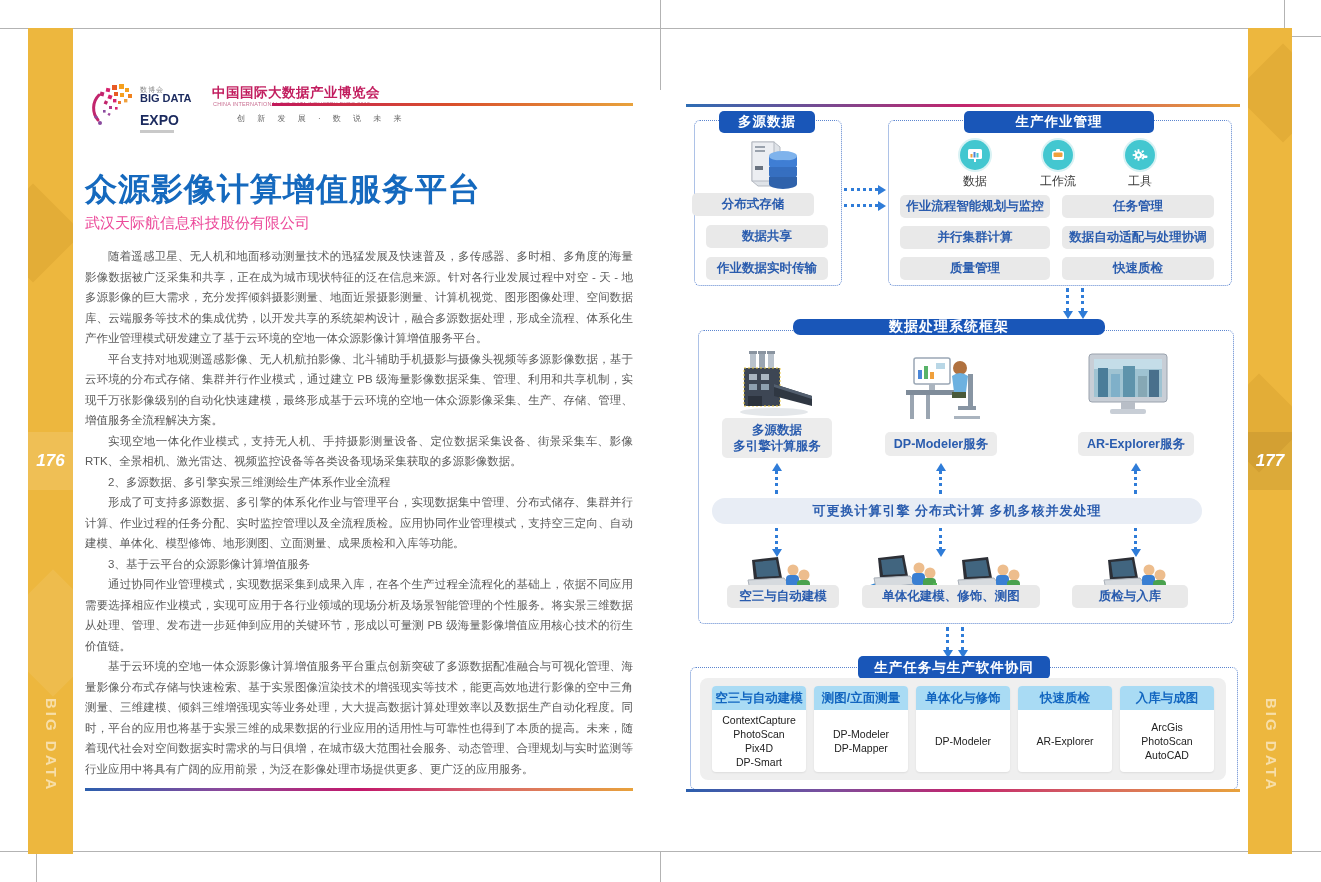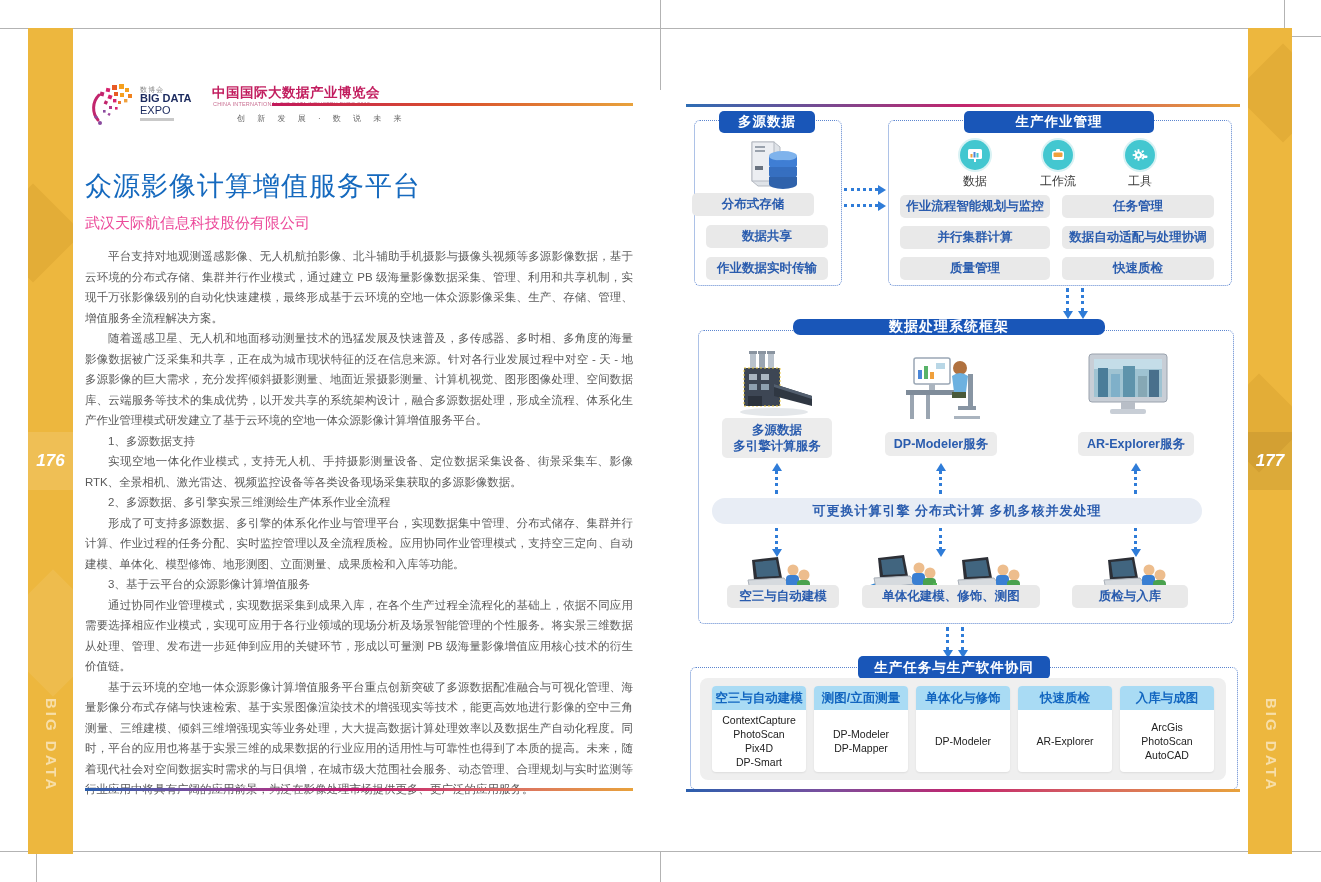--- a/index.html
+++ b/index.html
@@ -14,29 +14,29 @@
   
   .strip{position:absolute;top:28px;height:826px;background:#edb73e;overflow:hidden;}
   .strip .pat1{position:absolute;width:70px;height:70px;background:rgba(160,110,10,.12);transform:rotate(45deg);}
   .strip .pat2{position:absolute;width:90px;height:90px;background:rgba(255,255,255,.08);transform:rotate(45deg);}
   .page-tab{position:absolute;left:0;width:100%;height:58px;display:flex;align-items:center;justify-content:center;}
   .page-num{color:#ffffff;font-style:italic;font-weight:bold;font-size:17px;}
   .edge-label{position:absolute;transform:rotate(90deg);transform-origin:left top;
     color:rgba(255,255,255,.55);font-weight:bold;font-size:15px;letter-spacing:3px;white-space:nowrap;}
   
   .gline{position:absolute;height:3px;}
-  .headline{position:absolute;color:#1569be;font-weight:normal;font-size:27px;letter-spacing:1px;}
+  .headline{position:absolute;color:#1569be;font-weight:bold;font-size:32px;letter-spacing:1px;}
   .company{position:absolute;color:#ec4899;font-size:15px;}
   .article{position:absolute;color:#5b5b5b;font-size:11.5px;line-height:20.5px;text-align:justify;}
   .article p{margin:0;text-indent:2em;}
   
   .logo-badge{position:absolute;line-height:1.05;}
   .logo-badge .cn{font-size:7px;color:#8a8a8a;letter-spacing:1px;}
   .logo-badge .b1{font-size:11px;font-weight:bold;color:#1b2a5e;}
-  .logo-badge .b2{font-size:11px;font-weight:normal;color:#1b2a5e;}
+  .logo-badge .b2{font-size:14px;font-weight:bold;color:#1b2a5e;margin-top:8px;}
   .logo-badge .tiny{margin-top:2px;width:34px;height:3px;background:#c9c9c9;}
   .expo-cn{position:absolute;color:#c21e5f;font-weight:bold;font-size:13.5px;letter-spacing:.5px;}
   .expo-en{position:absolute;color:#c96f92;font-size:5.5px;letter-spacing:.2px;}
   .expo-slogan{position:absolute;color:#6a6a6a;font-size:8px;letter-spacing:5px;}
   
   .rp{position:absolute;left:686px;top:0;width:554px;height:882px;}
   .dbox{position:absolute;border:1.6px dotted #5c85cf;border-radius:6px;}
   .pill-h{position:absolute;background:#1956b8;color:#fff;font-weight:bold;font-size:13.5px;
     border-radius:5px;display:flex;align-items:center;justify-content:center;letter-spacing:1px;}
   .pill-g{position:absolute;background:#e9e9e9;color:#2a5cae;font-weight:bold;font-size:12.5px;
@@ -125,23 +125,22 @@
 </div>
 <div class="expo-cn" style="left:212px;top:84px;">中国国际大数据产业博览会</div>
 <div class="expo-en" style="left:213px;top:101px;">CHINA INTERNATIONAL BIG DATA INDUSTRY EXPO 2019</div>
 <div class="expo-slogan" style="left:213px;top:113px;margin-left:24px;">创 新 发 展 · 数 说 未 来</div>
 <div class="gline" style="left:272px;top:103px;width:361px;height:2.5px;background:linear-gradient(to right,#c2185b,#d94f2b,#e8a23c);"></div>
 
 <h1 class="headline" style="left:85px;top:168px;margin:0;">众源影像计算增值服务平台</h1>
 <div class="company" style="left:85px;top:214px;">武汉天际航信息科技股份有限公司</div>
 
 <div class="article" style="left:85px;top:246px;width:548px;">
+  <p>随着遥感卫星、无人机和地面移动测量技术的迅猛发展及快速普及，多传感器、多时相、多角度的海量影像数据被广泛采集和共享，正在成为城市现状特征的泛在信息来源。针对各行业发展过程中对空 - 天 - 地多源影像的巨大需求，充分发挥倾斜摄影测量、地面近景摄影测量、计算机视觉、图形图像处理、空间数据库、云端服务等技术的集成优势，以开发共享的系统架构设计，融合多源数据处理，形成全流程、体系化生产作业管理模式研发建立了基于云环境的空地一体众源影像计算增值服务平台。</p>
   <p>平台支持对地观测遥感影像、无人机航拍影像、北斗辅助手机摄影与摄像头视频等多源影像数据，基于云环境的分布式存储、集群并行作业模式，通过建立 PB 级海量影像数据采集、管理、利用和共享机制，实现千万张影像级别的自动化快速建模，最终形成基于云环境的空地一体众源影像采集、生产、存储、管理、增值服务全流程解决方案。</p>
-  <p>随着遥感卫星、无人机和地面移动测量技术的迅猛发展及快速普及，多传感器、多时相、多角度的海量影像数据被广泛采集和共享，正在成为城市现状特征的泛在信息来源。针对各行业发展过程中对空 - 天 - 地多源影像的巨大需求，充分发挥倾斜摄影测量、地面近景摄影测量、计算机视觉、图形图像处理、空间数据库、云端服务等技术的集成优势，以开发共享的系统架构设计，融合多源数据处理，形成全流程、体系化生产作业管理模式研发建立了基于云环境的空地一体众源影像计算增值服务平台。</p>
-  <p>1、多源数据支持</p>
   <p>实现空地一体化作业模式，支持无人机、手持摄影测量设备、定位数据采集设备、街景采集车、影像 RTK、全景相机、激光雷达、视频监控设备等各类设备现场采集获取的多源影像数据。</p>
   <p>2、多源数据、多引擎实景三维测绘生产体系作业全流程</p>
   <p>形成了可支持多源数据、多引擎的体系化作业与管理平台，实现数据集中管理、分布式储存、集群并行计算、作业过程的任务分配、实时监控管理以及全流程质检。应用协同作业管理模式，支持空三定向、自动建模、单体化、模型修饰、地形测图、立面测量、成果质检和入库等功能。</p>
   <p>3、基于云平台的众源影像计算增值服务</p>
   <p>通过协同作业管理模式，实现数据采集到成果入库，在各个生产过程全流程化的基础上，依据不同应用需要选择相应作业模式，实现可应用于各行业领域的现场分析及场景智能管理的个性服务。将实景三维数据从处理、管理、发布进一步延伸到应用的关键环节，形成以可量测 PB 级海量影像增值应用核心技术的衍生价值链。</p>
   <p>基于云环境的空地一体众源影像计算增值服务平台重点创新突破了多源数据配准融合与可视化管理、海量影像分布式存储与快速检索、基于实景图像渲染技术的增强现实等技术，能更高效地进行影像的空中三角测量、三维建模、倾斜三维增强现实等业务处理，大大提高数据计算处理效率以及数据生产自动化程度。同时，平台的应用也将基于实景三维的成果数据的行业应用的适用性与可靠性也得到了本质的提高。未来，随着现代社会对空间数据实时需求的与日俱增，在城市级大范围社会服务、动态管理、合理规划与实时监测等行业应用中将具有广阔的应用前景，为泛在影像处理市场提供更多、更广泛的应用服务。</p>
 </div>
 
 <div class="gline" style="left:85px;top:788px;width:548px;height:3px;background:linear-gradient(to right,#2b5fae,#8b4a9c,#c2186b,#d96a68,#e8a23c);"></div>
 

